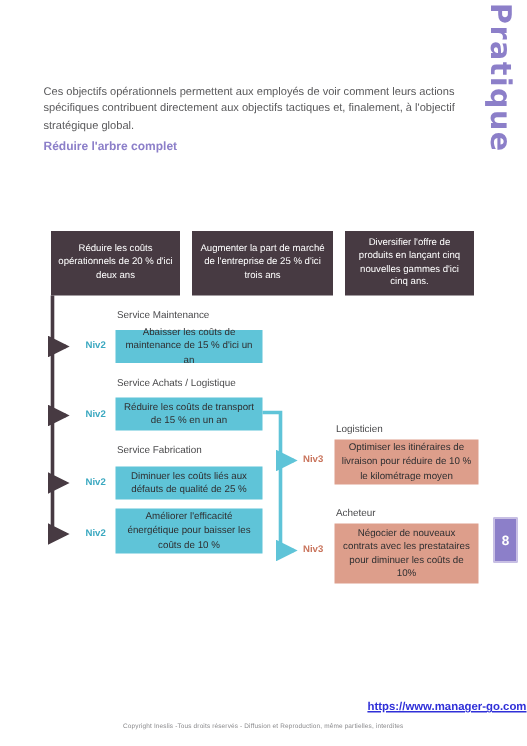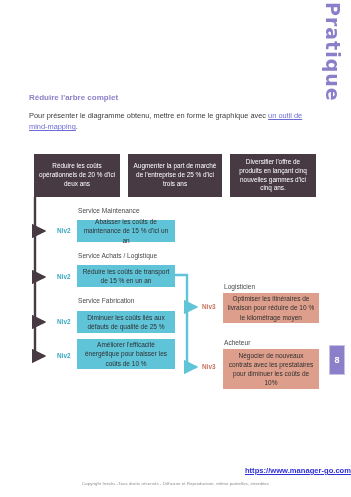--- a/index.html
+++ b/index.html
@@ -194,24 +194,24 @@
     letter-spacing: 0.1px;
   }
 </style>
 </head>
 <body>
 
 <div class="page">
 
   <div class="pratique-word">Pratique</div>
 
+  <div class="intro">Ces objectifs opérationnels permettent aux employés de voir comment leurs actions spécifiques contribuent directement aux objectifs tactiques et, finalement, à l'objectif stratégique global.</div>
 
   <div class="section-heading">Réduire l'arbre complet</div>
 
-  <div class="lead"><span>Pour présenter le diagramme obtenu, mettre en forme le graphique avec </span><a class="link" href="#">un outil de mind-mapping</a><span>.</span></div>
 
   <div class="diagram">
 
     <svg viewBox="0 0 320 290">
       <defs>
         <marker id="arrowDark" markerWidth="6" markerHeight="6" refX="5" refY="3" orient="auto">
           <path d="M0,0 L6,3 L0,6 z" fill="#473a42"></path>
         </marker>
         <marker id="arrowTeal" markerWidth="6" markerHeight="6" refX="5" refY="3" orient="auto">
           <path d="M0,0 L6,3 L0,6 z" fill="#5fc4d8"></path>

